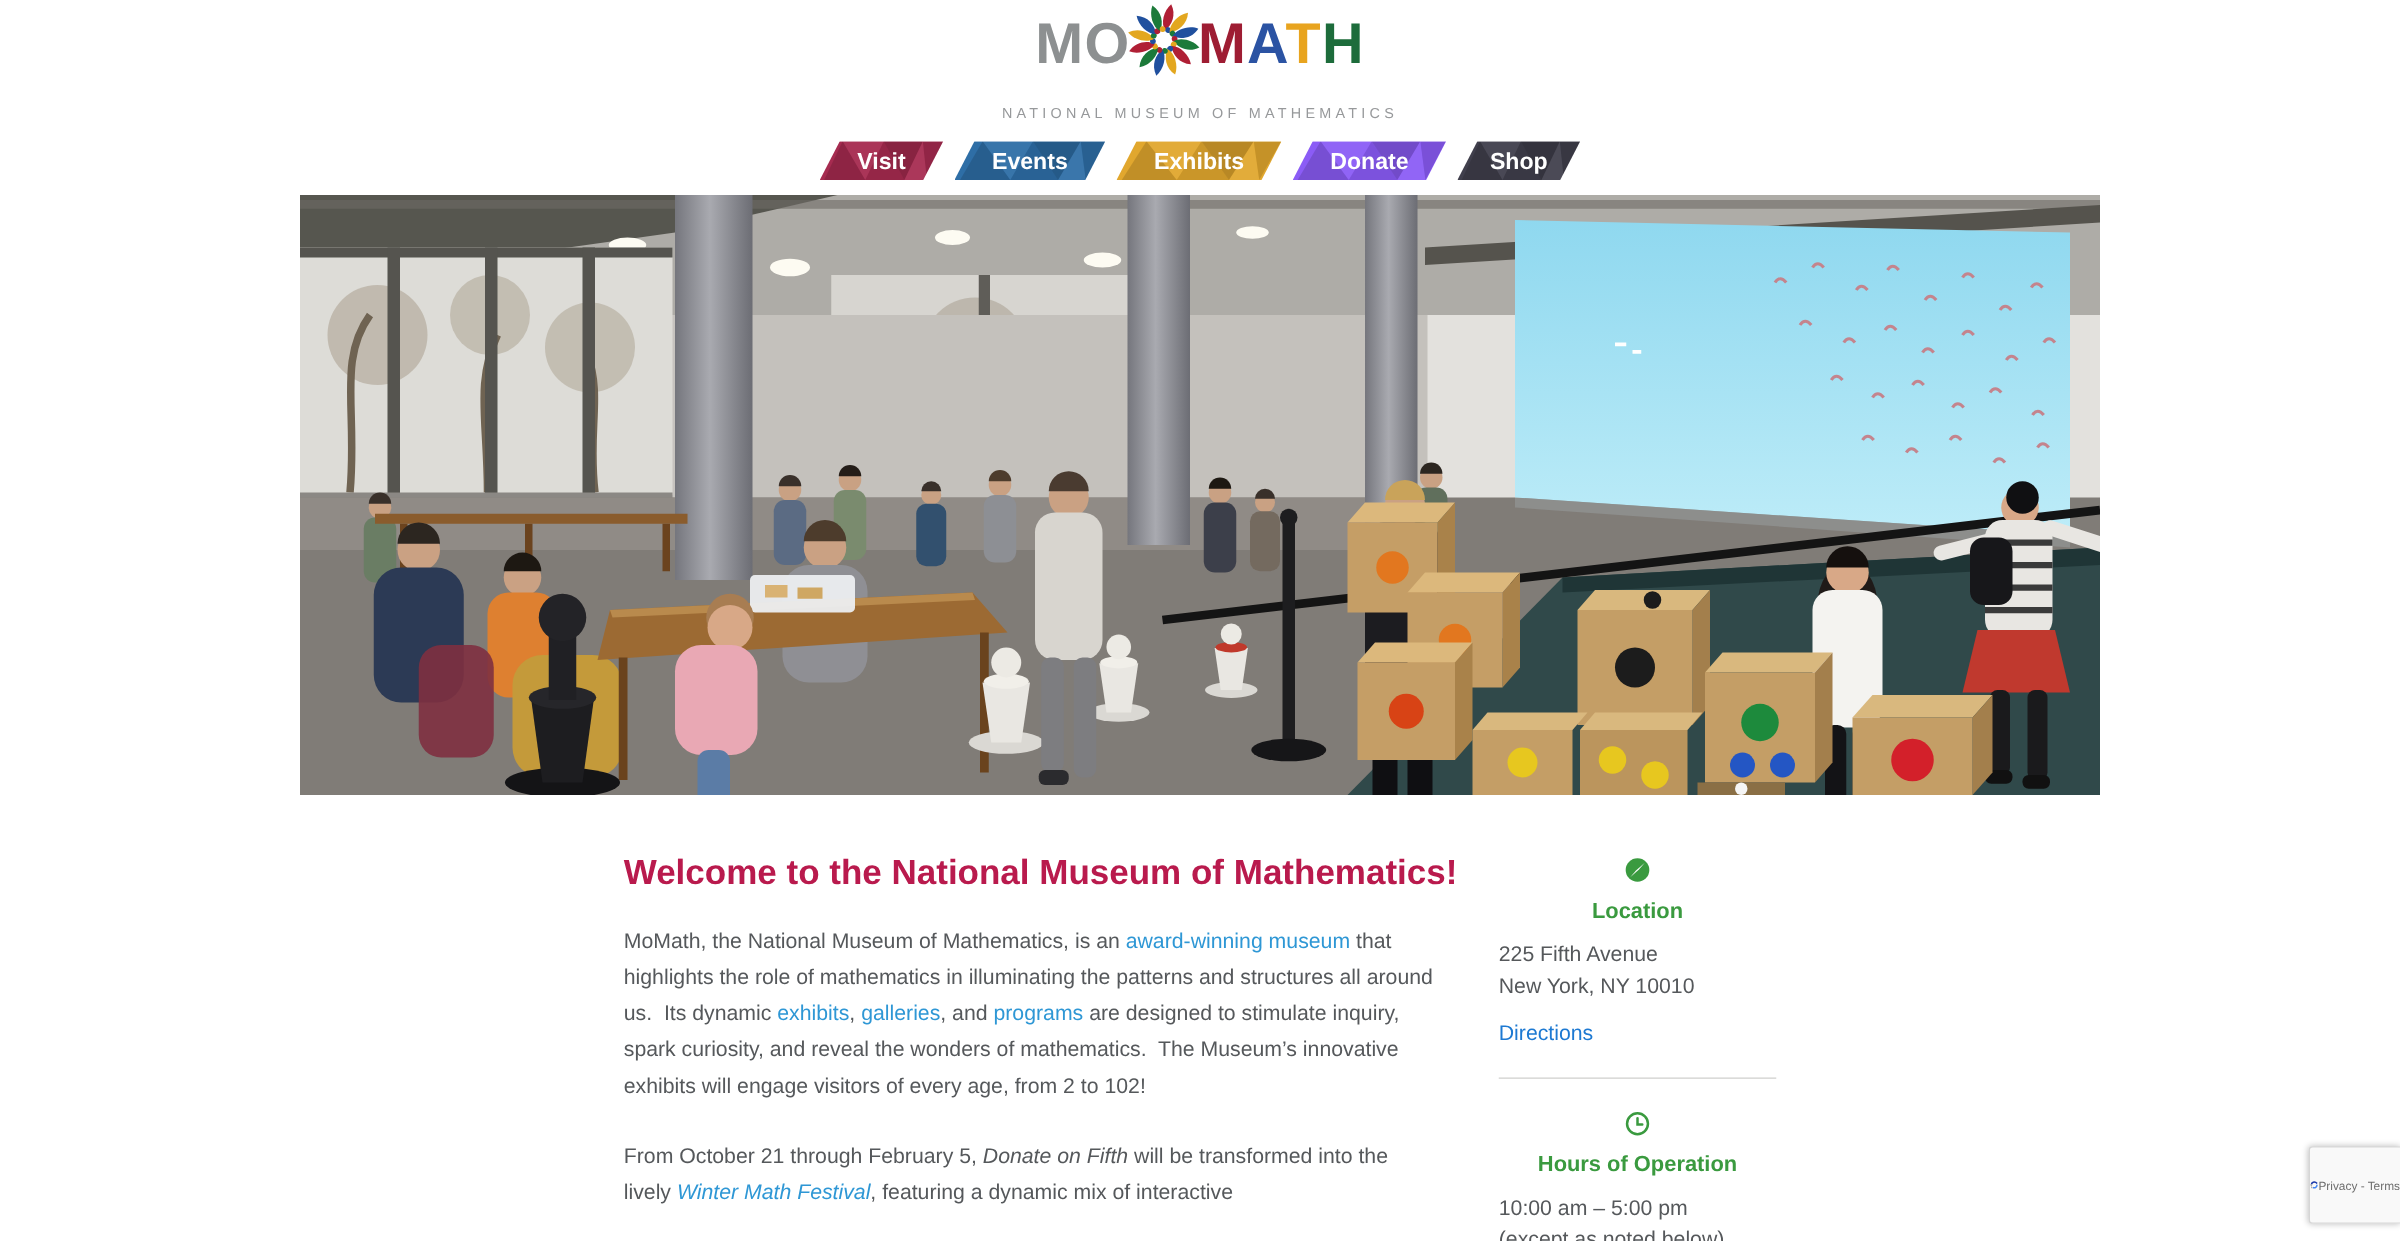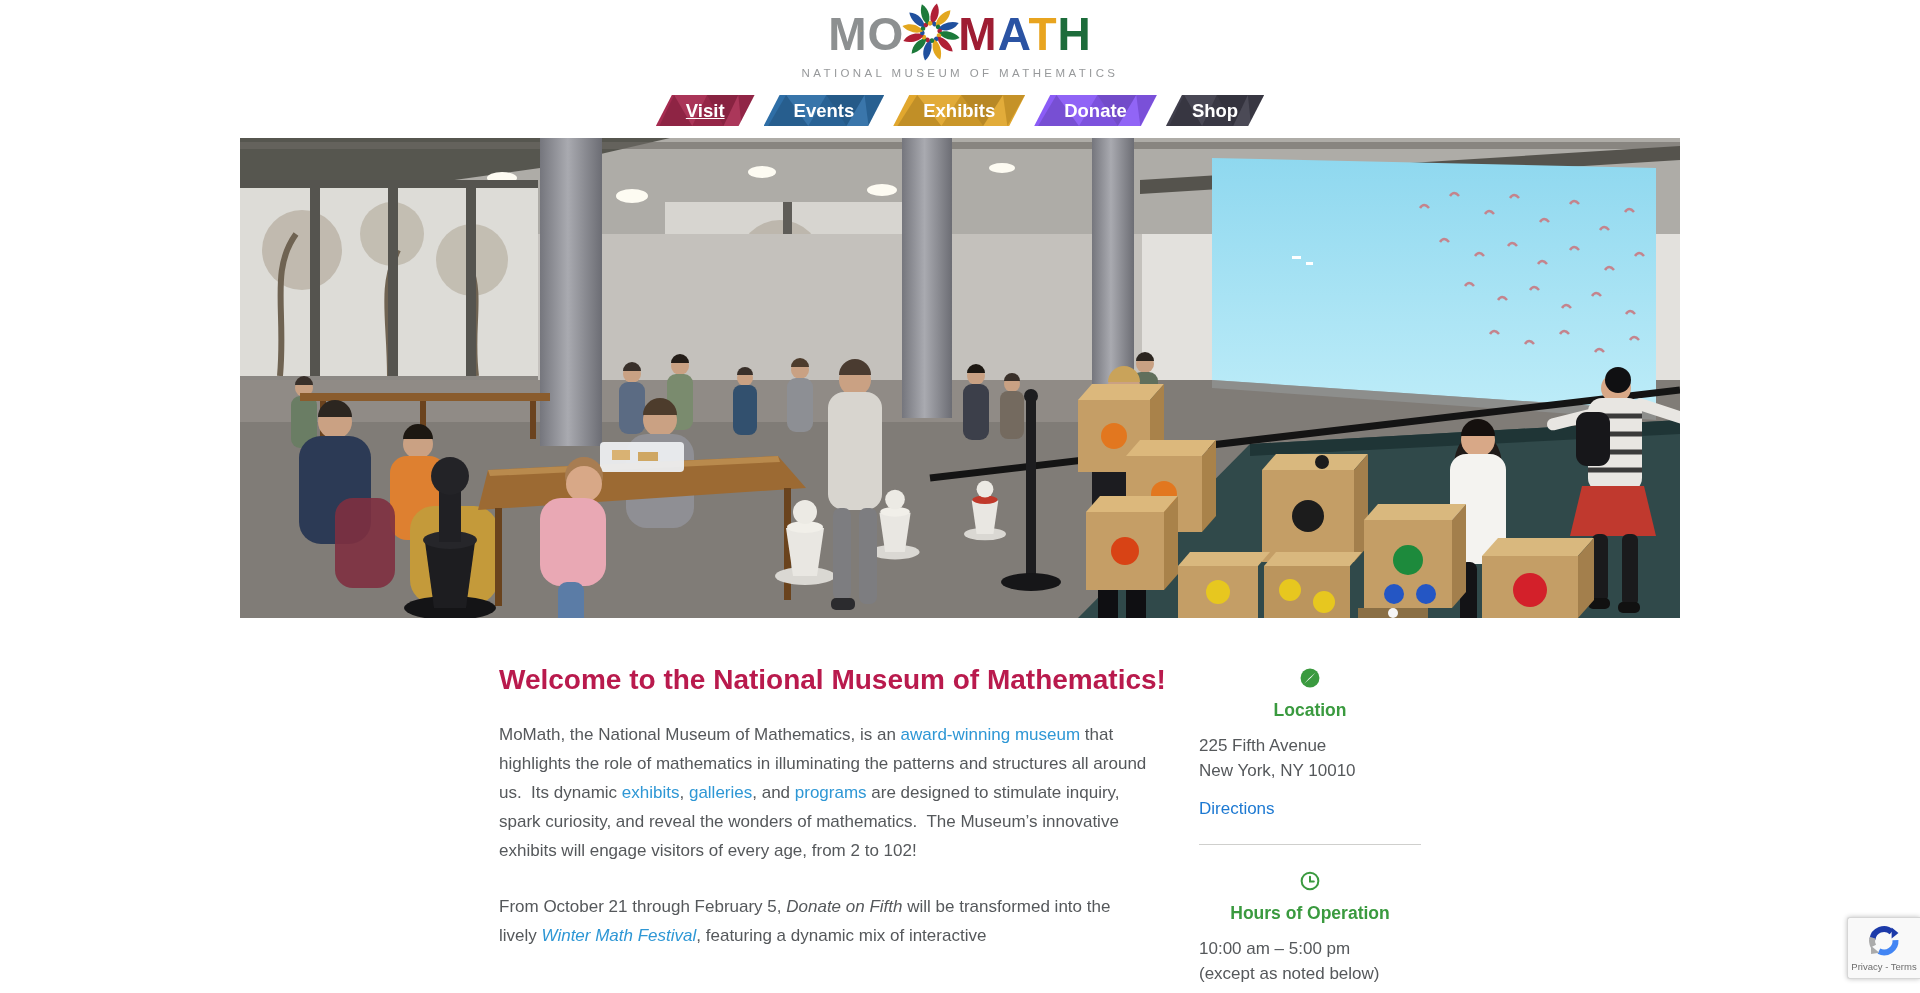--- a/index.html
+++ b/index.html
@@ -5,21 +5,21 @@
   html,body{margin:0;padding:0;background:#fff;}
   .page{position:relative;width:1920px;height:993px;overflow:hidden;background:#fff;
         font-family:"Liberation Sans",sans-serif;}
 
   
   .site-header{padding-top:3px;text-align:center;}
   .logo-row{display:flex;align-items:center;justify-content:center;line-height:1;}
   .logo-word{font-size:46px;font-weight:bold;letter-spacing:1px;}
   .logo-mo{color:#8d9091;}
   .logo-pinwheel{width:62px;height:62px;margin:0 -4px;position:relative;top:-2px;}
-  .logo-subtitle{margin-top:2px;font-size:11.5px;letter-spacing:3.4px;color:#97999b;}
+  .logo-subtitle{margin-top:20px;font-size:11.5px;letter-spacing:3.4px;color:#97999b;}
 
   
   .main-nav{margin-top:16px;display:flex;justify-content:center;gap:9px;}
   .nav-item{position:relative;height:31px;display:flex;align-items:center;justify-content:center;
             padding:0 30px;color:#fff;font-size:18.5px;font-weight:bold;text-decoration:none;
             clip-path:polygon(16px 0,100% 0,calc(100% - 16px) 100%,0 100%);cursor:pointer;}
   .nav-item .facets{position:absolute;inset:0;width:100%;height:100%;}
   .nav-item span{position:relative;z-index:2;}
   .nav-shop{padding:0 26px;}
 
@@ -39,22 +39,22 @@
   .side-head{display:flex;align-items:center;gap:12px;font-size:17.5px;font-weight:bold;flex-direction:column;}
   .side-head .ic{width:20px;height:20px;flex:0 0 auto;}
   .side-text{margin-top:12px;font-size:17px;line-height:25px;color:#55585b;}
   .directions{display:inline-block;margin-top:16px;font-size:17px;color:#1d79d2;text-decoration:none;cursor:pointer;}
   .side-divider{border:none;border-top:1px solid #cfcfcd;margin:25px 0 26px;}
   .side-note{margin-top:21px;font-size:18px;color:#6c6f71;line-height:18px;}
 
   
   .recaptcha{position:absolute;right:0;bottom:14px;width:72px;height:60px;background:#f9f9f9;
              border:1px solid #d6d6d6;border-right:none;border-radius:3px 0 0 3px;
-             box-shadow:0 0 5px rgba(0,0,0,.25);display:flex;flex-direction:column;
-             align-items:center;justify-content:center;cursor:pointer;}
+             box-shadow:0 0 5px rgba(0,0,0,.25);display:flex;flex-direction:row;
+             align-items:center;justify-content:flex-end;cursor:pointer;}
   .recaptcha .rc-ic{width:34px;height:34px;}
   .recaptcha .rc-label{margin-top:3px;font-size:9.5px;color:#6d6d6d;white-space:nowrap;}
 </style>
 </head>
 <body>
 
 <div class="page">
 
   <header class="site-header">
     <div class="logo-row">
@@ -88,21 +88,21 @@
           </g>
       </svg>
       <span class="logo-word">
         <span style="color: rgb(158, 29, 51);">M</span><span style="color: rgb(43, 83, 163);">A</span><span style="color: rgb(232, 164, 31);">T</span><span style="color: rgb(29, 108, 59);">H</span>
       </span>
     </div>
     <div class="logo-subtitle">NATIONAL MUSEUM OF MATHEMATICS</div>
   </header>
 
   <nav class="main-nav">
-    <a class="nav-item" style="background-color: rgb(166, 43, 80); text-decoration: underline;">
+    <a class="nav-item" style="background-color: rgb(166, 43, 80);">
       <svg class="facets" viewBox="0 0 120 30" preserveAspectRatio="none">
           <polygon points="4,30 22,0 44,30" fill="#000" opacity=".14"></polygon>
           <polygon points="22,0 44,30 62,0" fill="#fff" opacity=".05"></polygon>
           <polygon points="62,0 44,30 82,30" fill="#000" opacity=".10"></polygon>
           <polygon points="62,0 82,30 100,0" fill="#000" opacity=".18"></polygon>
           <polygon points="100,0 82,30 104,30" fill="#fff" opacity=".06"></polygon>
           <polygon points="100,0 104,30 120,0" fill="#000" opacity=".12"></polygon>
         </svg>
       <span>Visit</span>
     </a>

